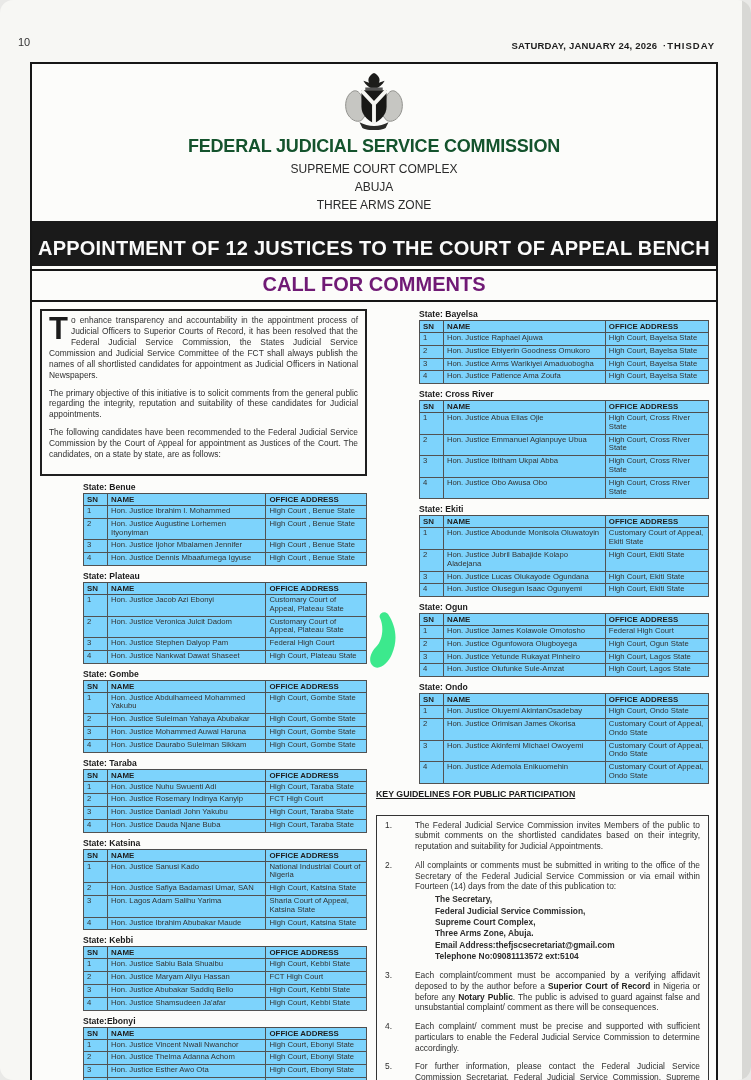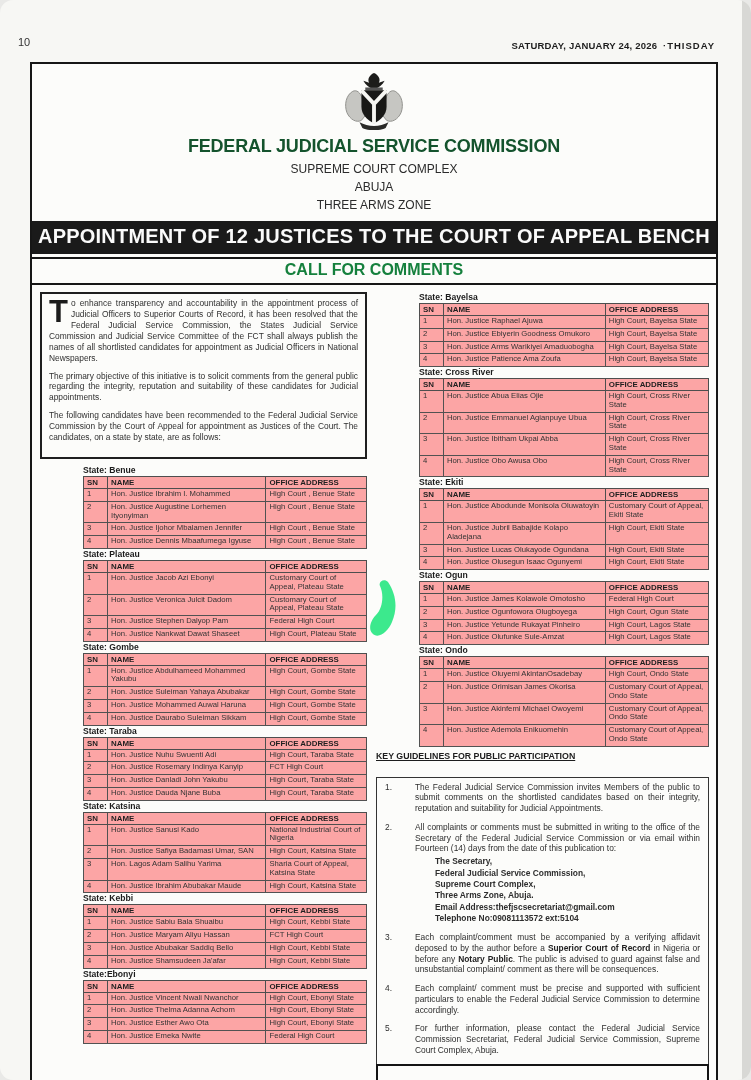--- a/index.html
+++ b/index.html
@@ -10,37 +10,37 @@
   .mast-date{position:absolute;right:36px;top:40px;font-size:9.5px;font-weight:bold;
              letter-spacing:.2px;color:#1d1d1d;}
   .mast-date .brand{letter-spacing:1px;margin-left:3px;}
 
   .ad{position:absolute;left:30px;top:62px;width:688px;border:2.5px solid #161616;
       background:#fcfcfa;box-sizing:border-box;}
   .hdr{text-align:center;padding:8px 0 2px;}
   .title{font-size:18px;font-weight:bold;letter-spacing:-.2px;color:#14532d;margin-top:2px;}
   .addr{font-size:12px;color:#2b2b2b;line-height:1.5;margin-top:3px;}
   .banner{background:#1a1a1a;color:#fafafa;text-align:center;font-size:20px;font-weight:bold;
-          padding:4px 0 6px;margin-top:5px;letter-spacing:.2px;}
+          padding:16px 0 6px;margin-top:5px;letter-spacing:.2px;}
   .callbox{border-top:2px solid #161616;border-bottom:2.5px solid #161616;margin-top:3px;
-           text-align:center;font-size:16px;font-weight:bold;padding:2px 0 4px;color:#15803d;}
+           text-align:center;font-size:20px;font-weight:bold;padding:2px 0 4px;color:#701a75;}
 
   .bodygrid{display:flex;gap:9px;padding:7px 7px 8px 8px;align-items:flex-start;}
   .col-left{width:327px;flex:none;}
   .col-right{flex:1;min-width:0;}
 
   .introbox{border:2px solid #1f1f1f;padding:4px 7px 6px;font-size:8.4px;line-height:1.3;
             text-align:justify;color:#303030;margin-bottom:6px;}
   .introbox p{margin:0 0 7px;}
   .introbox p.last{margin-bottom:8px;}
   .dropcap{float:left;font-weight:bold;font-size:31px;line-height:25px;margin:1px 3px 0 0;color:#1b1b1b;}
 
-  .state-block{position:relative;padding-left:43px;}
+  .state-block{margin-bottom:5px;position:relative;padding-left:43px;}
   .state-label{font-size:8.6px;font-weight:bold;color:#1c1c1c;margin-bottom:1px;}
-  table.ctable{width:100%;border-collapse:collapse;table-layout:fixed;background:#fca5a5;}
+  table.ctable{width:100%;border-collapse:collapse;table-layout:fixed;background:#7dd3fc;}
   .ctable th{font-size:7.9px;font-weight:bold;color:#1f1f1f;border:1px solid #4e4e4e;
              padding:1px 3px;text-align:left;}
   .ctable td{font-size:7.7px;line-height:1.14;border:1px solid #525252;padding:1px 3px 2px;
              vertical-align:top;color:#333;word-wrap:break-word;}
   .c-sn{width:24px;} .c-name{width:56%;} .c-off{width:auto;}
 
   .marker{position:absolute;left:-9px;top:9px;width:34px;height:64px;pointer-events:none;}
 
   .ghead{font-size:8.8px;font-weight:bold;text-decoration:underline;margin:4px 0 16px;color:#1d1d1d;}
   .gbox{border:1.5px solid #333;padding:4px 8px 0;margin-top:2px;}

